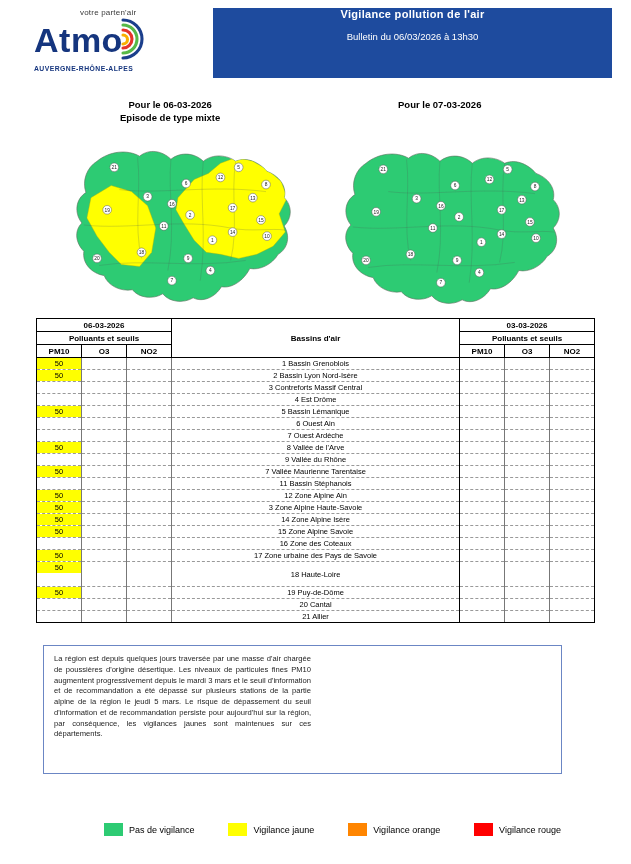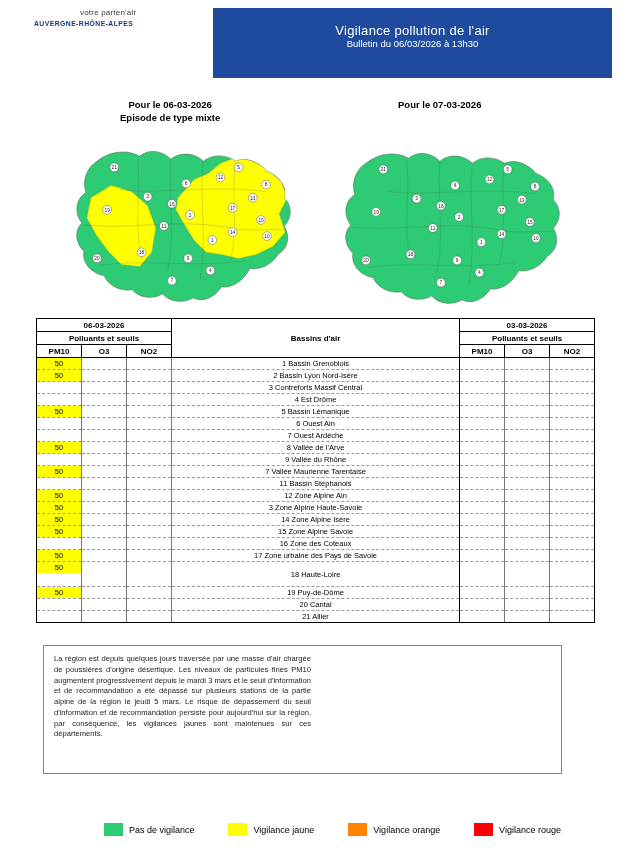--- a/index.html
+++ b/index.html
@@ -18,22 +18,22 @@
   .tagline{ font-size:8px; color:#3a3a3a; margin-left:46px; letter-spacing:.2px; }
   .brand-row{ display:flex; align-items:center; margin-top:1px; }
   .brand{ font-size:34px; font-weight:bold; color:var(--brand-blue); letter-spacing:.5px; line-height:1; }
   .arcs{ margin-left:-4px; margin-top:-2px; }
   .region-name{ font-size:6.8px; font-weight:bold; color:var(--brand-blue); letter-spacing:.45px; margin-top:3px; }
 
   .banner{
     position:absolute; left:213px; top:8px; width:399px; height:70px;
     background:var(--banner-blue); color:#fff; text-align:center;
   }
-  .banner-title{ margin-top:15px; font-size:13px; font-weight:normal; letter-spacing:.3px; }
-  .banner-subtitle{ font-size:9.5px; }
+  .banner-title{ font-size:11px; font-weight:bold; letter-spacing:.3px; }
+  .banner-subtitle{ margin-top:11px; font-size:9.5px; }
 
   
   .map-caption{ position:absolute; font-size:9.5px; color:#000;text-align:center; }
   .map-caption .date{ font-weight:bold; }
   .map-caption .episode{ margin-top:2px; font-weight:bold; }
   .cap-left{ left:120px; top:99px; }
   .cap-right{ left:398px; top:99px; }
 
   
   .map{ position:absolute; width:252px; height:172px; }
@@ -87,20 +87,29 @@
   .swatch{ width:19px; height:13px; display:inline-block; }
   .legend-label{ font-size:9px; color:#000; margin-left:6px; }
 </style>
 </head>
 <body>
 
 <div class="page">
 
   <div class="logo">
     <div class="tagline">votre parten'air</div>
+    <div class="brand-row">
+      <div class="brand">Atmo</div>
+      <svg class="arcs" width="34" height="46" viewBox="0 0 34 46">
+        <path d="M4,4  A19,19 0 0 1 4,42" fill="none" stroke="#1b3f8c" stroke-width="3.1" stroke-linecap="round"></path>
+        <path d="M4,9  A14,14 0 0 1 4,37" fill="none" stroke="#57b947" stroke-width="3.1" stroke-linecap="round"></path>
+        <path d="M4,14 A9,9  0 0 1 4,32" fill="none" stroke="#e63329" stroke-width="3.1" stroke-linecap="round"></path>
+        <path d="M4,19 A4.5,4.5 0 0 1 4,28" fill="none" stroke="#f9b000" stroke-width="3.1" stroke-linecap="round"></path>
+      </svg>
+    </div>
     <div class="region-name">AUVERGNE-RHÔNE-ALPES</div>
   </div>
 
   <div class="banner">
     <div class="banner-title">Vigilance pollution de l'air</div>
     <div class="banner-subtitle">Bulletin du 06/03/2026 à 13h30</div>
   </div>
 
   <div class="map-caption cap-left">
     <div class="date">Pour le 06-03-2026</div>

